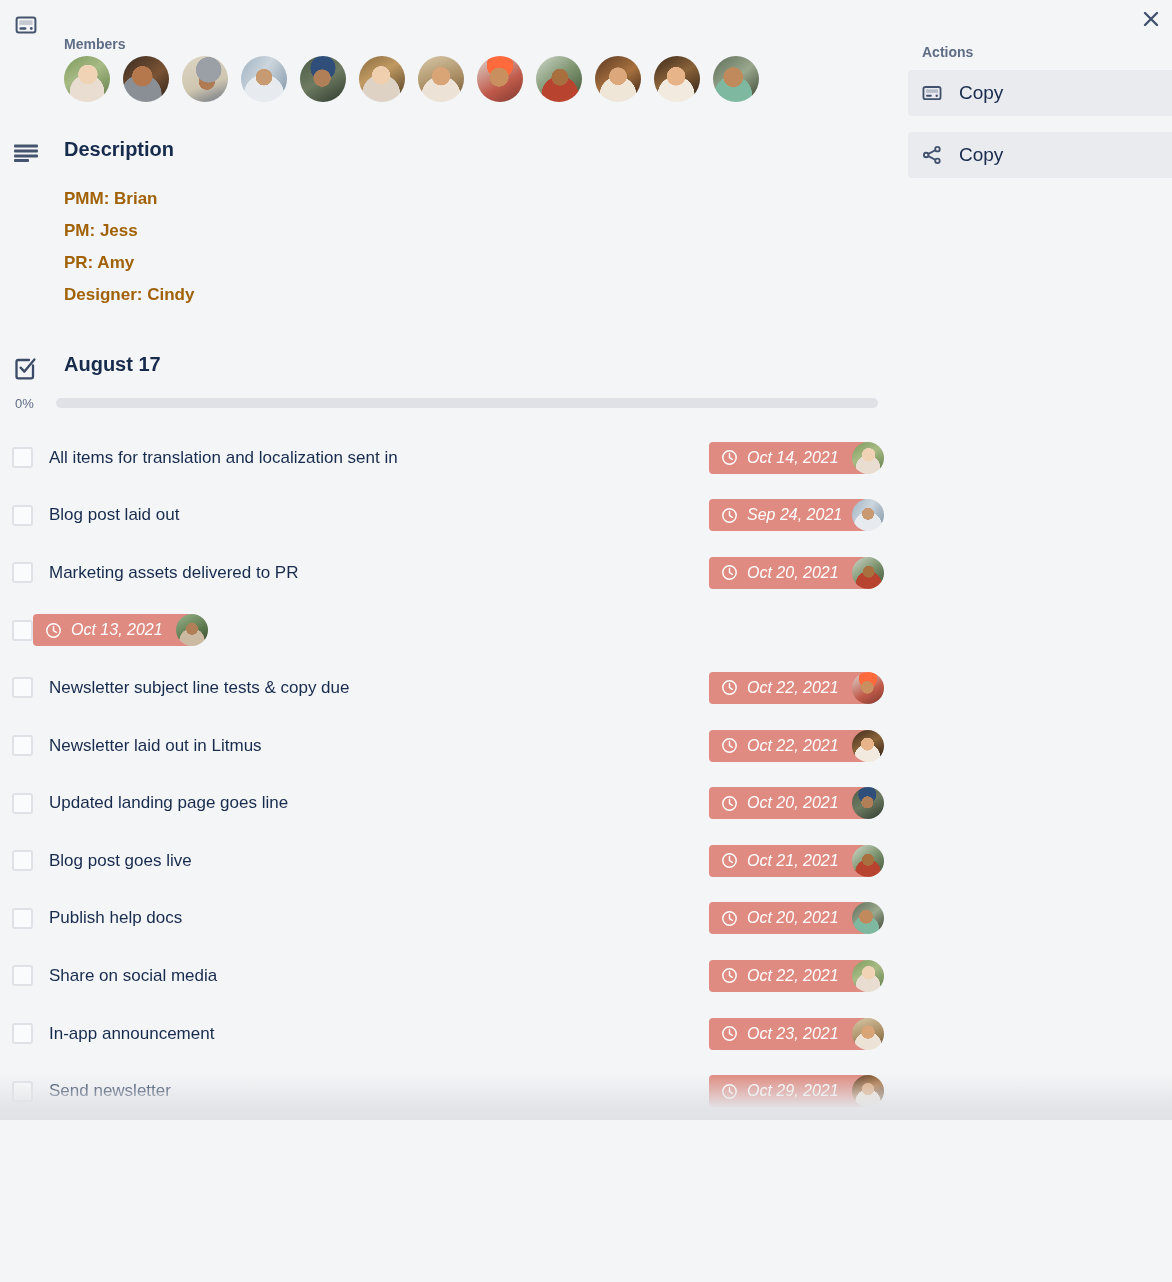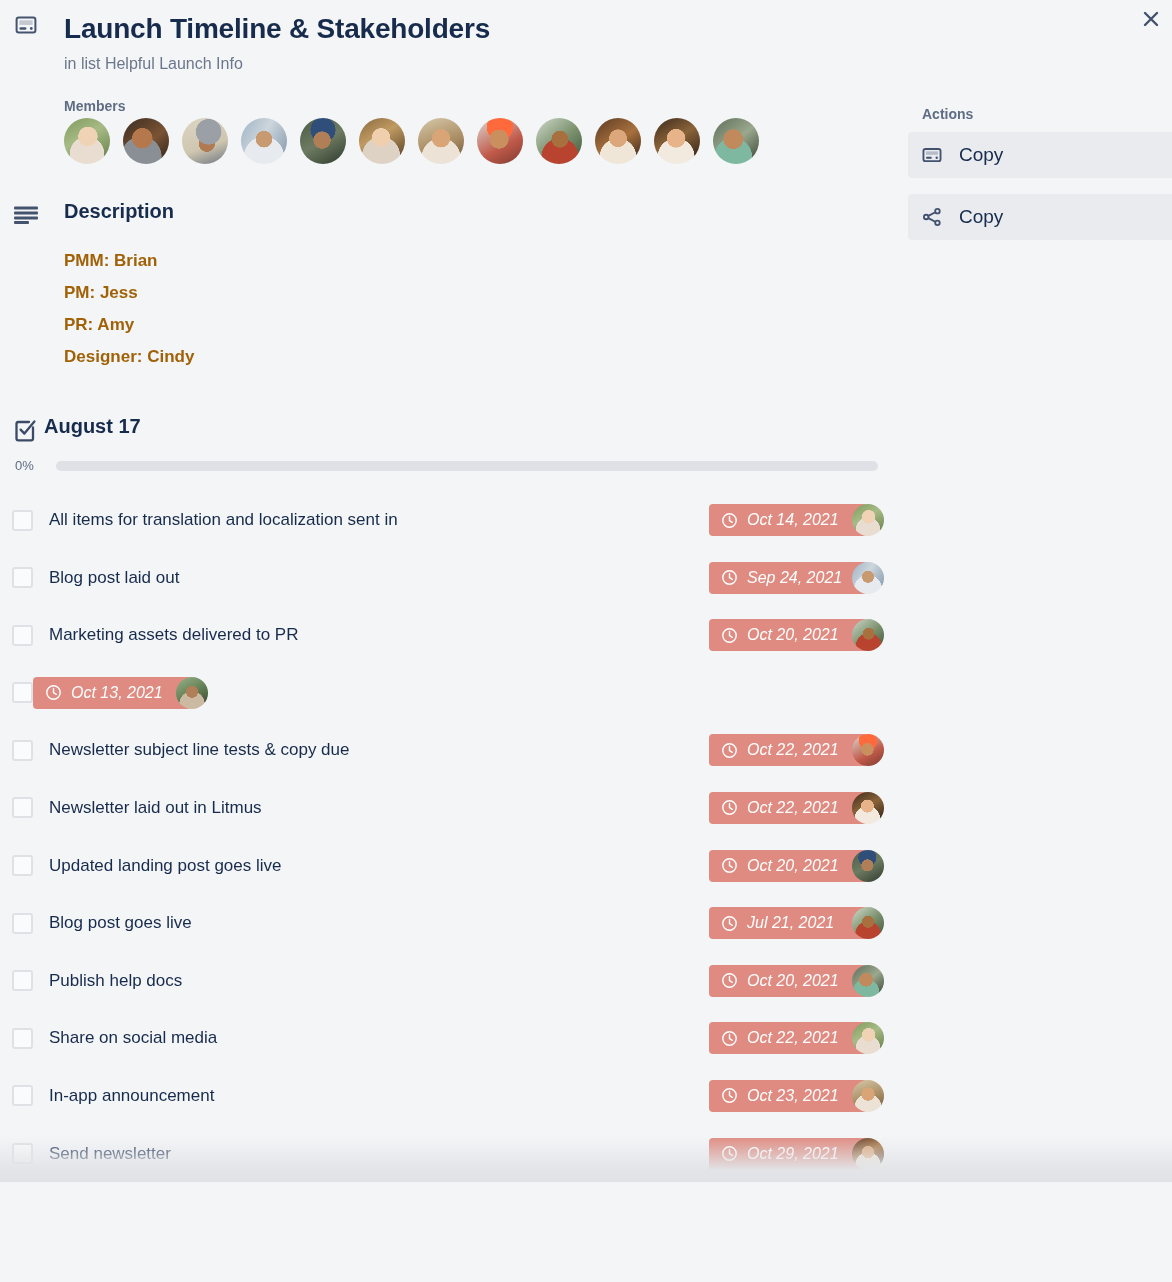--- a/index.html
+++ b/index.html
@@ -131,21 +131,21 @@
     font-weight: bold;
     line-height: 1.88;
     color: #a16207;
   }
 
   
   .section-check { position: relative; margin-top: 42px; }
   .check-head {
     font-size: 20px;
     font-weight: bold;
-    padding-left: 44px;
+    padding-left: 64px;
     color: #172b4d;
   }
 
   .progress-row {
     display: flex;
     align-items: center;
     margin-top: 20px;
     padding-left: 8px;
   }
   .progress-pct {
@@ -263,24 +263,20 @@
   </div>
 
   <div class="header">
     <div class="gutter-icon" style="top:14px;">
       <svg width="22" height="22" viewBox="0 0 22 22">
         <rect x="1.6" y="3.6" width="18.8" height="14.8" rx="2.2" fill="none" stroke="#44546f" stroke-width="2"></rect>
         <rect x="4.4" y="6.3" width="13.2" height="4.6" fill="#44546f" opacity="0.28"></rect>
         <rect x="4.4" y="13.2" width="7" height="2.6" rx="1.3" fill="#44546f"></rect>
         <circle cx="16.3" cy="14.5" r="1.4" fill="#44546f"></circle>
       </svg>
-    </div>
-    <div class="title-block">
-      <div class="card-title">Launch Timeline &amp; Stakeholders</div>
-      <div class="card-subtitle">in list Helpful Launch Info</div>
     </div>
   </div>
 
   <div class="body-cols">
 
     <div class="col-main">
 
       <div class="section-members">
         <div class="members-label">Members</div>
         <div class="avatar-row">
@@ -448,42 +444,42 @@
                     <circle cx="9" cy="9" r="7.1" fill="none" stroke="#ffffff" stroke-width="1.5"></circle>
                     <path d="M9 4.7 V9.2 L12 10.9" fill="none" stroke="#ffffff" stroke-width="1.5" stroke-linecap="round"></path>
                   </svg>
                   <span>Oct 22, 2021</span>
                 </div>
                 <div class="item-avatar" style="background-image:radial-gradient(circle at 48% 44%, #e7b489 0 26%, transparent 27%), radial-gradient(circle at 48% 84%, #f2eadf 0 40%, transparent 41%), linear-gradient(150deg,#3c2a1c 0%,#8a6339 45%,#241810 100%);"></div>
               </div>
             </div>
             <div class="check-item">
               <div class="item-box"></div>
-              <div class="item-label">Updated landing post goes live</div>
+              <div class="item-label">Updated landing page goes line</div>
               <div class="item-right">
                 <div class="due-badge">
                   <svg class="clock" width="17" height="17" viewBox="0 0 18 18">
                     <circle cx="9" cy="9" r="7.1" fill="none" stroke="#ffffff" stroke-width="1.5"></circle>
                     <path d="M9 4.7 V9.2 L12 10.9" fill="none" stroke="#ffffff" stroke-width="1.5" stroke-linecap="round"></path>
                   </svg>
                   <span>Oct 20, 2021</span>
                 </div>
                 <div class="item-avatar" style="background-image:radial-gradient(circle at 48% 48%, #b07f58 0 25%, transparent 26%), radial-gradient(circle at 48% 24%, #2f4f7a 0 30%, transparent 31%), linear-gradient(150deg,#4a5a45 0%,#6e7b62 50%,#2e3a2c 100%);"></div>
               </div>
             </div>
             <div class="check-item">
               <div class="item-box"></div>
               <div class="item-label">Blog post goes live</div>
               <div class="item-right">
                 <div class="due-badge">
                   <svg class="clock" width="17" height="17" viewBox="0 0 18 18">
                     <circle cx="9" cy="9" r="7.1" fill="none" stroke="#ffffff" stroke-width="1.5"></circle>
                     <path d="M9 4.7 V9.2 L12 10.9" fill="none" stroke="#ffffff" stroke-width="1.5" stroke-linecap="round"></path>
                   </svg>
-                  <span>Jul 21, 2021</span>
+                  <span>Oct 21, 2021</span>
                 </div>
                 <div class="item-avatar" style="background-image:radial-gradient(circle at 50% 46%, #a8703f 0 25%, transparent 26%), radial-gradient(circle at 50% 84%, #b8442f 0 40%, transparent 41%), linear-gradient(140deg,#d2ddcd 0%,#7e9470 50%,#3f5237 100%);"></div>
               </div>
             </div>
             <div class="check-item">
               <div class="item-box"></div>
               <div class="item-label">Publish help docs</div>
               <div class="item-right">
                 <div class="due-badge">
                   <svg class="clock" width="17" height="17" viewBox="0 0 18 18">

